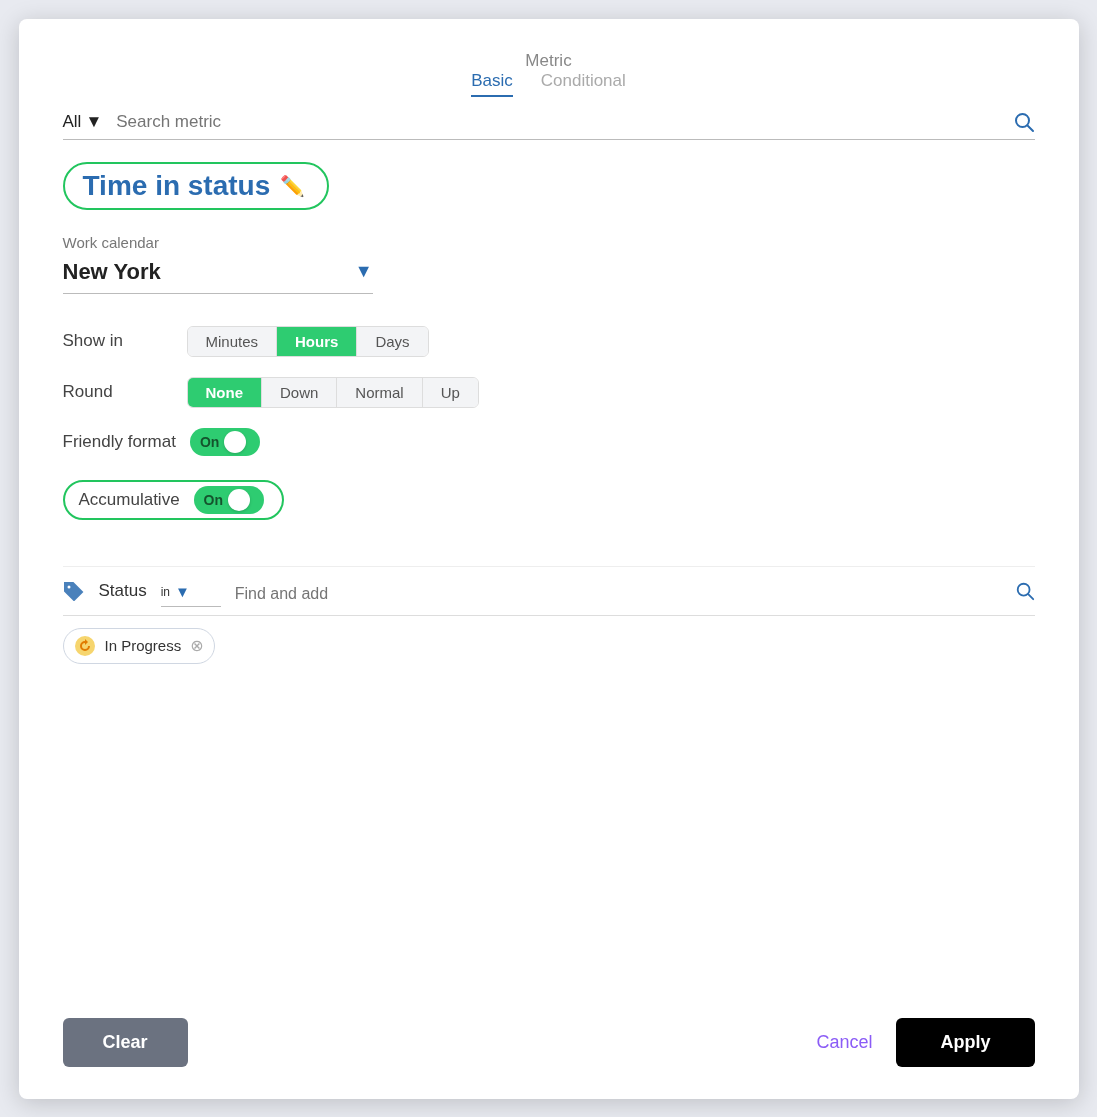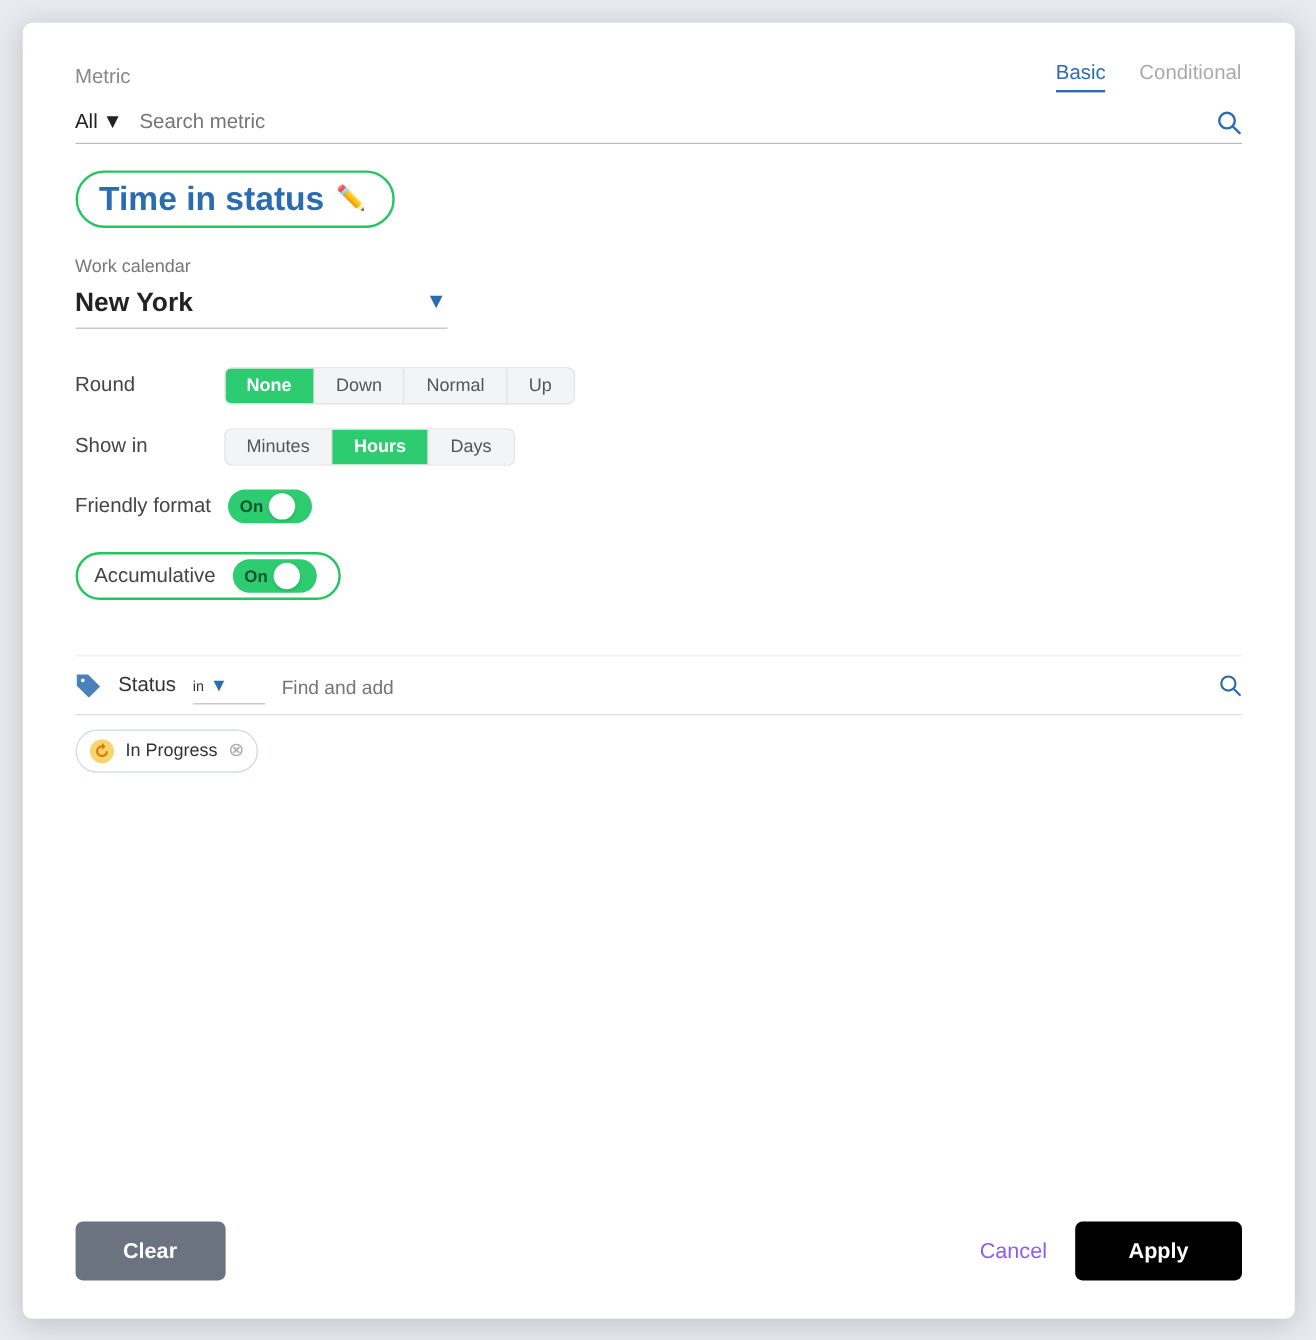--- a/index.html
+++ b/index.html
@@ -21,20 +21,21 @@
       position: relative;
       display: flex;
       flex-direction: column;
     }
     
     .header-row {
       display: flex;
       align-items: center;
       justify-content: space-between;
       margin-bottom: 14px;
+      flex-direction: column;
     }
     .metric-label {
       font-size: 17px;
       color: #888;
       font-weight: 400;
     }
     .tab-row {
       display: flex;
       gap: 28px;
     }
@@ -378,35 +379,35 @@
     </div>
   </div>
 
   <div class="section-label">Work calendar</div>
   <div class="calendar-dropdown">
     <span class="calendar-dropdown-text">New York</span>
     <span class="dropdown-arrow">▼</span>
   </div>
 
   <div class="option-row">
+    <span class="option-row-label">Show in</span>
+    <div class="btn-group">
+      <button class="btn-opt">Minutes</button>
+      <button class="btn-opt active">Hours</button>
+      <button class="btn-opt">Days</button>
+    </div>
+  </div>
+
+  <div class="option-row">
     <span class="option-row-label">Round</span>
     <div class="btn-group">
       <button class="btn-opt active">None</button>
       <button class="btn-opt">Down</button>
       <button class="btn-opt">Normal</button>
       <button class="btn-opt">Up</button>
-    </div>
-  </div>
-
-  <div class="option-row">
-    <span class="option-row-label">Show in</span>
-    <div class="btn-group">
-      <button class="btn-opt">Minutes</button>
-      <button class="btn-opt active">Hours</button>
-      <button class="btn-opt">Days</button>
     </div>
   </div>
 
   <div class="option-row">
     <span class="option-row-label">Friendly format</span>
     <div class="toggle-wrap">
       <div class="toggle-pill">
         <span class="toggle-on-label">On</span>
         <div class="toggle-circle"></div>
       </div>

